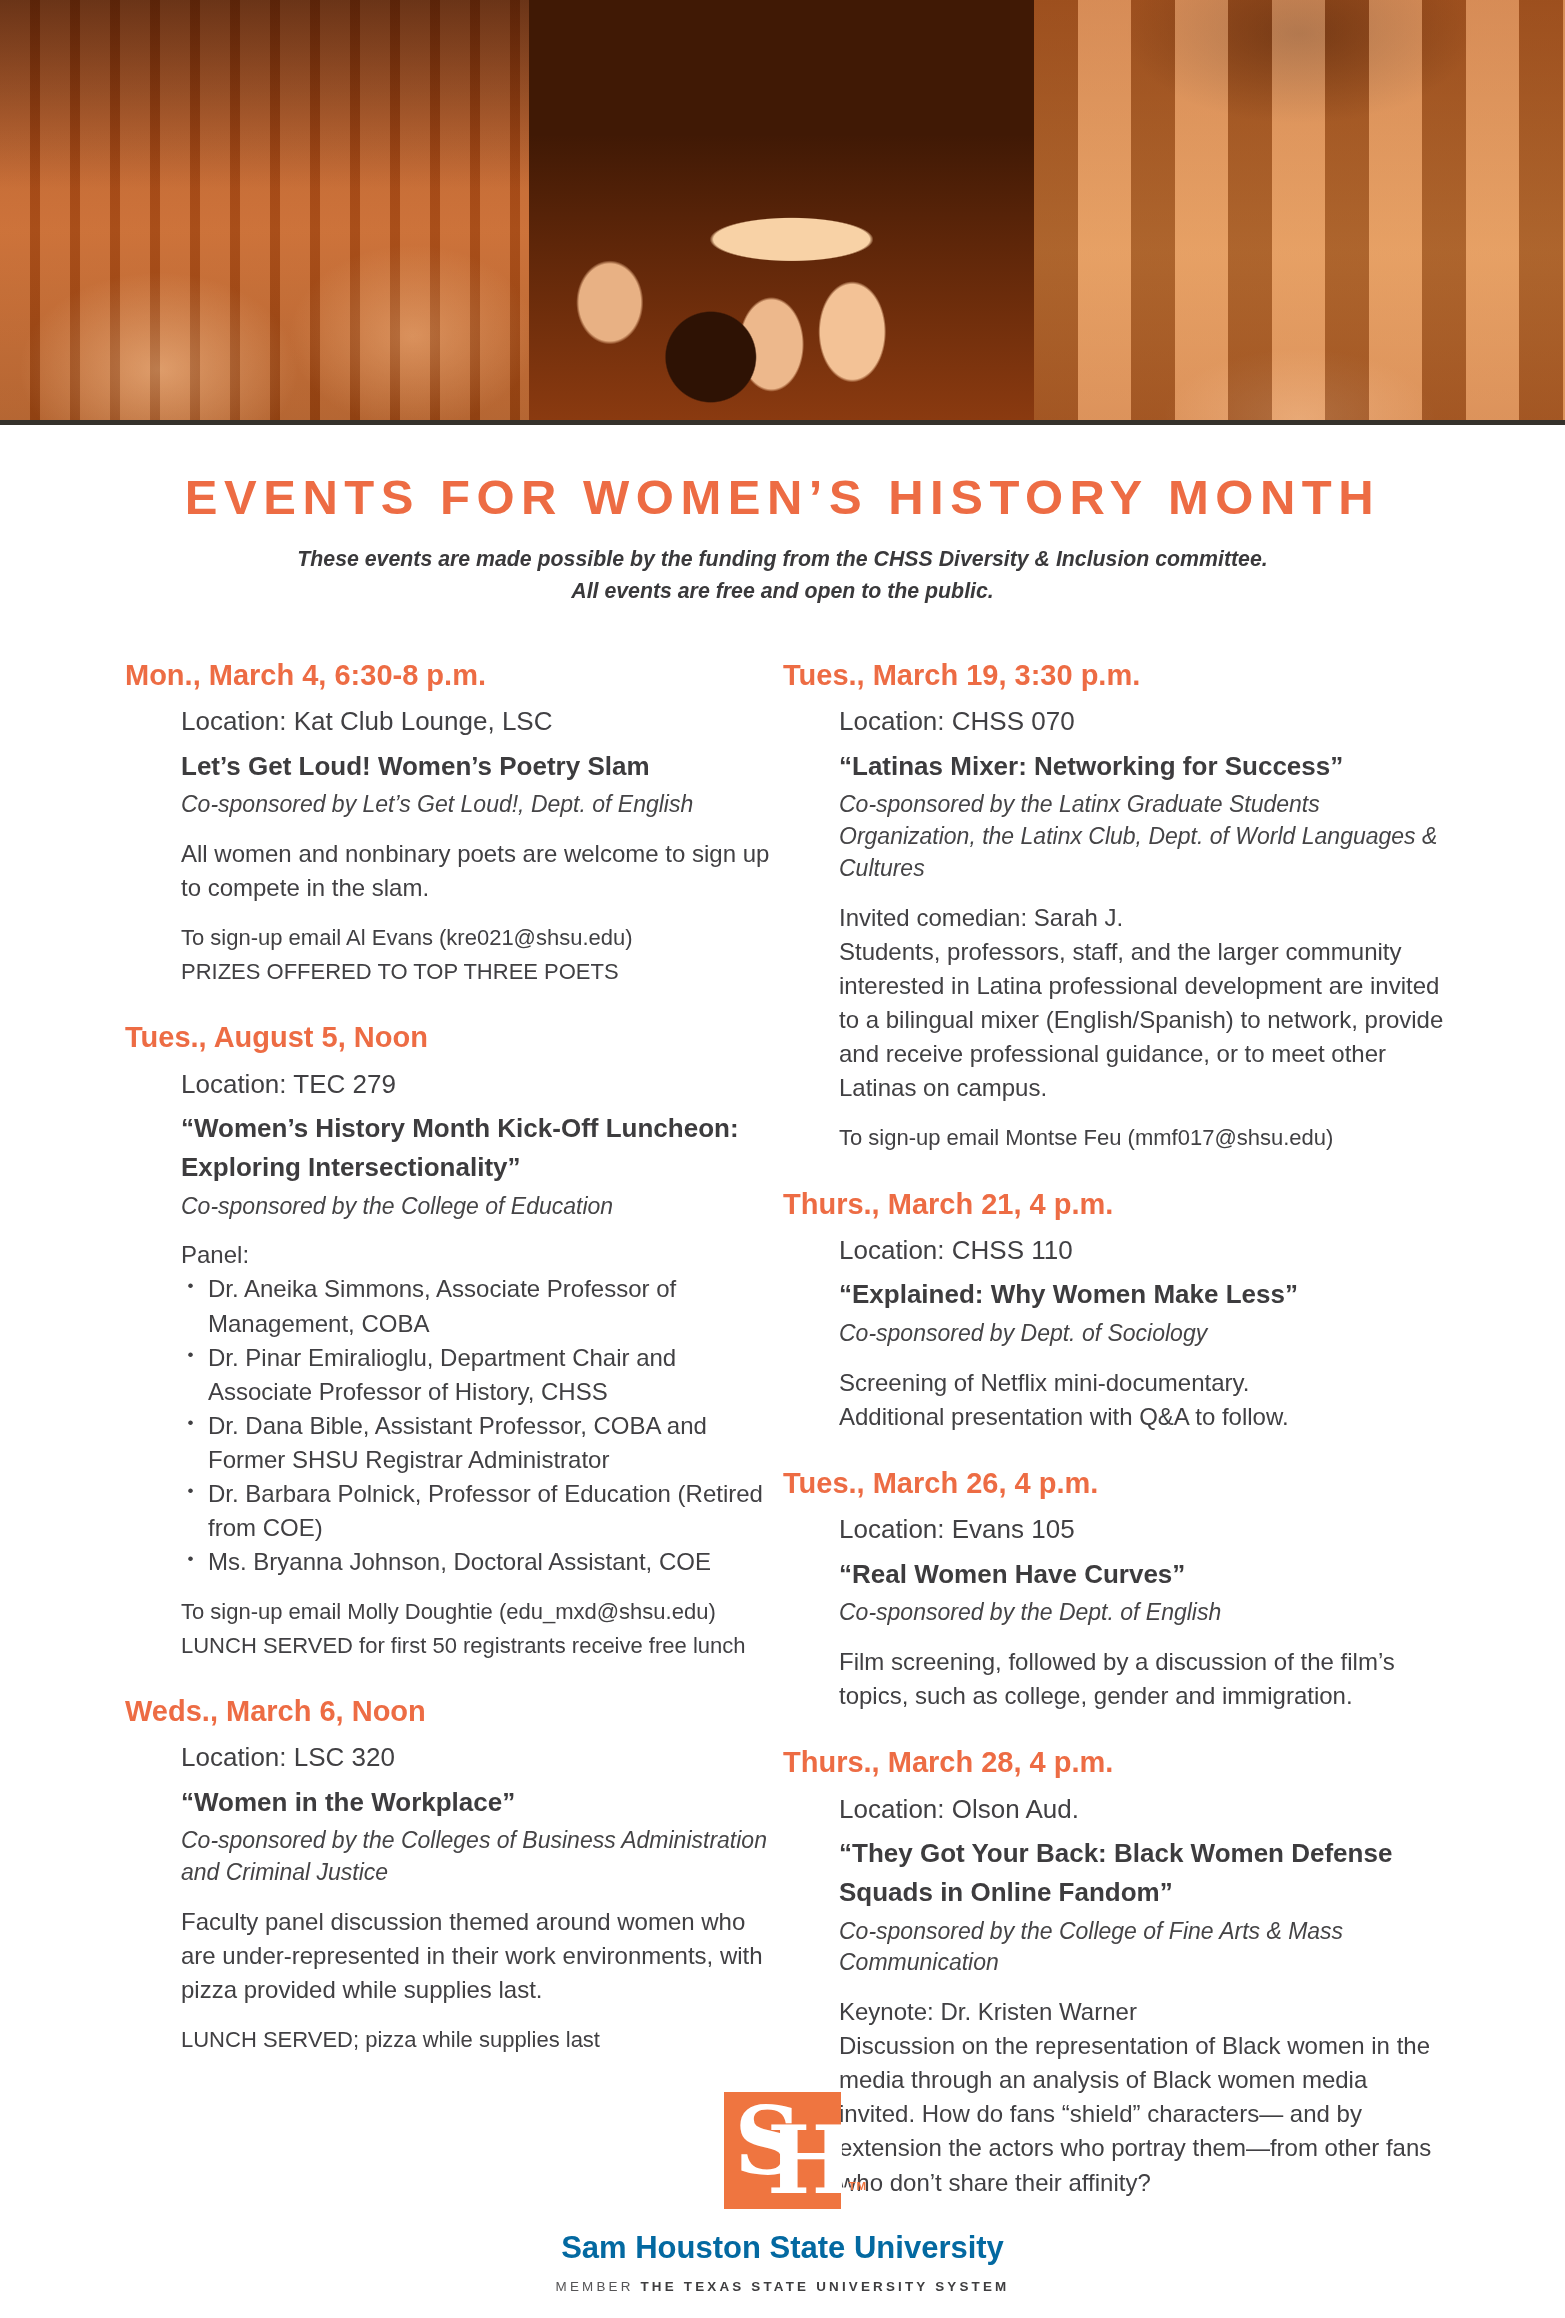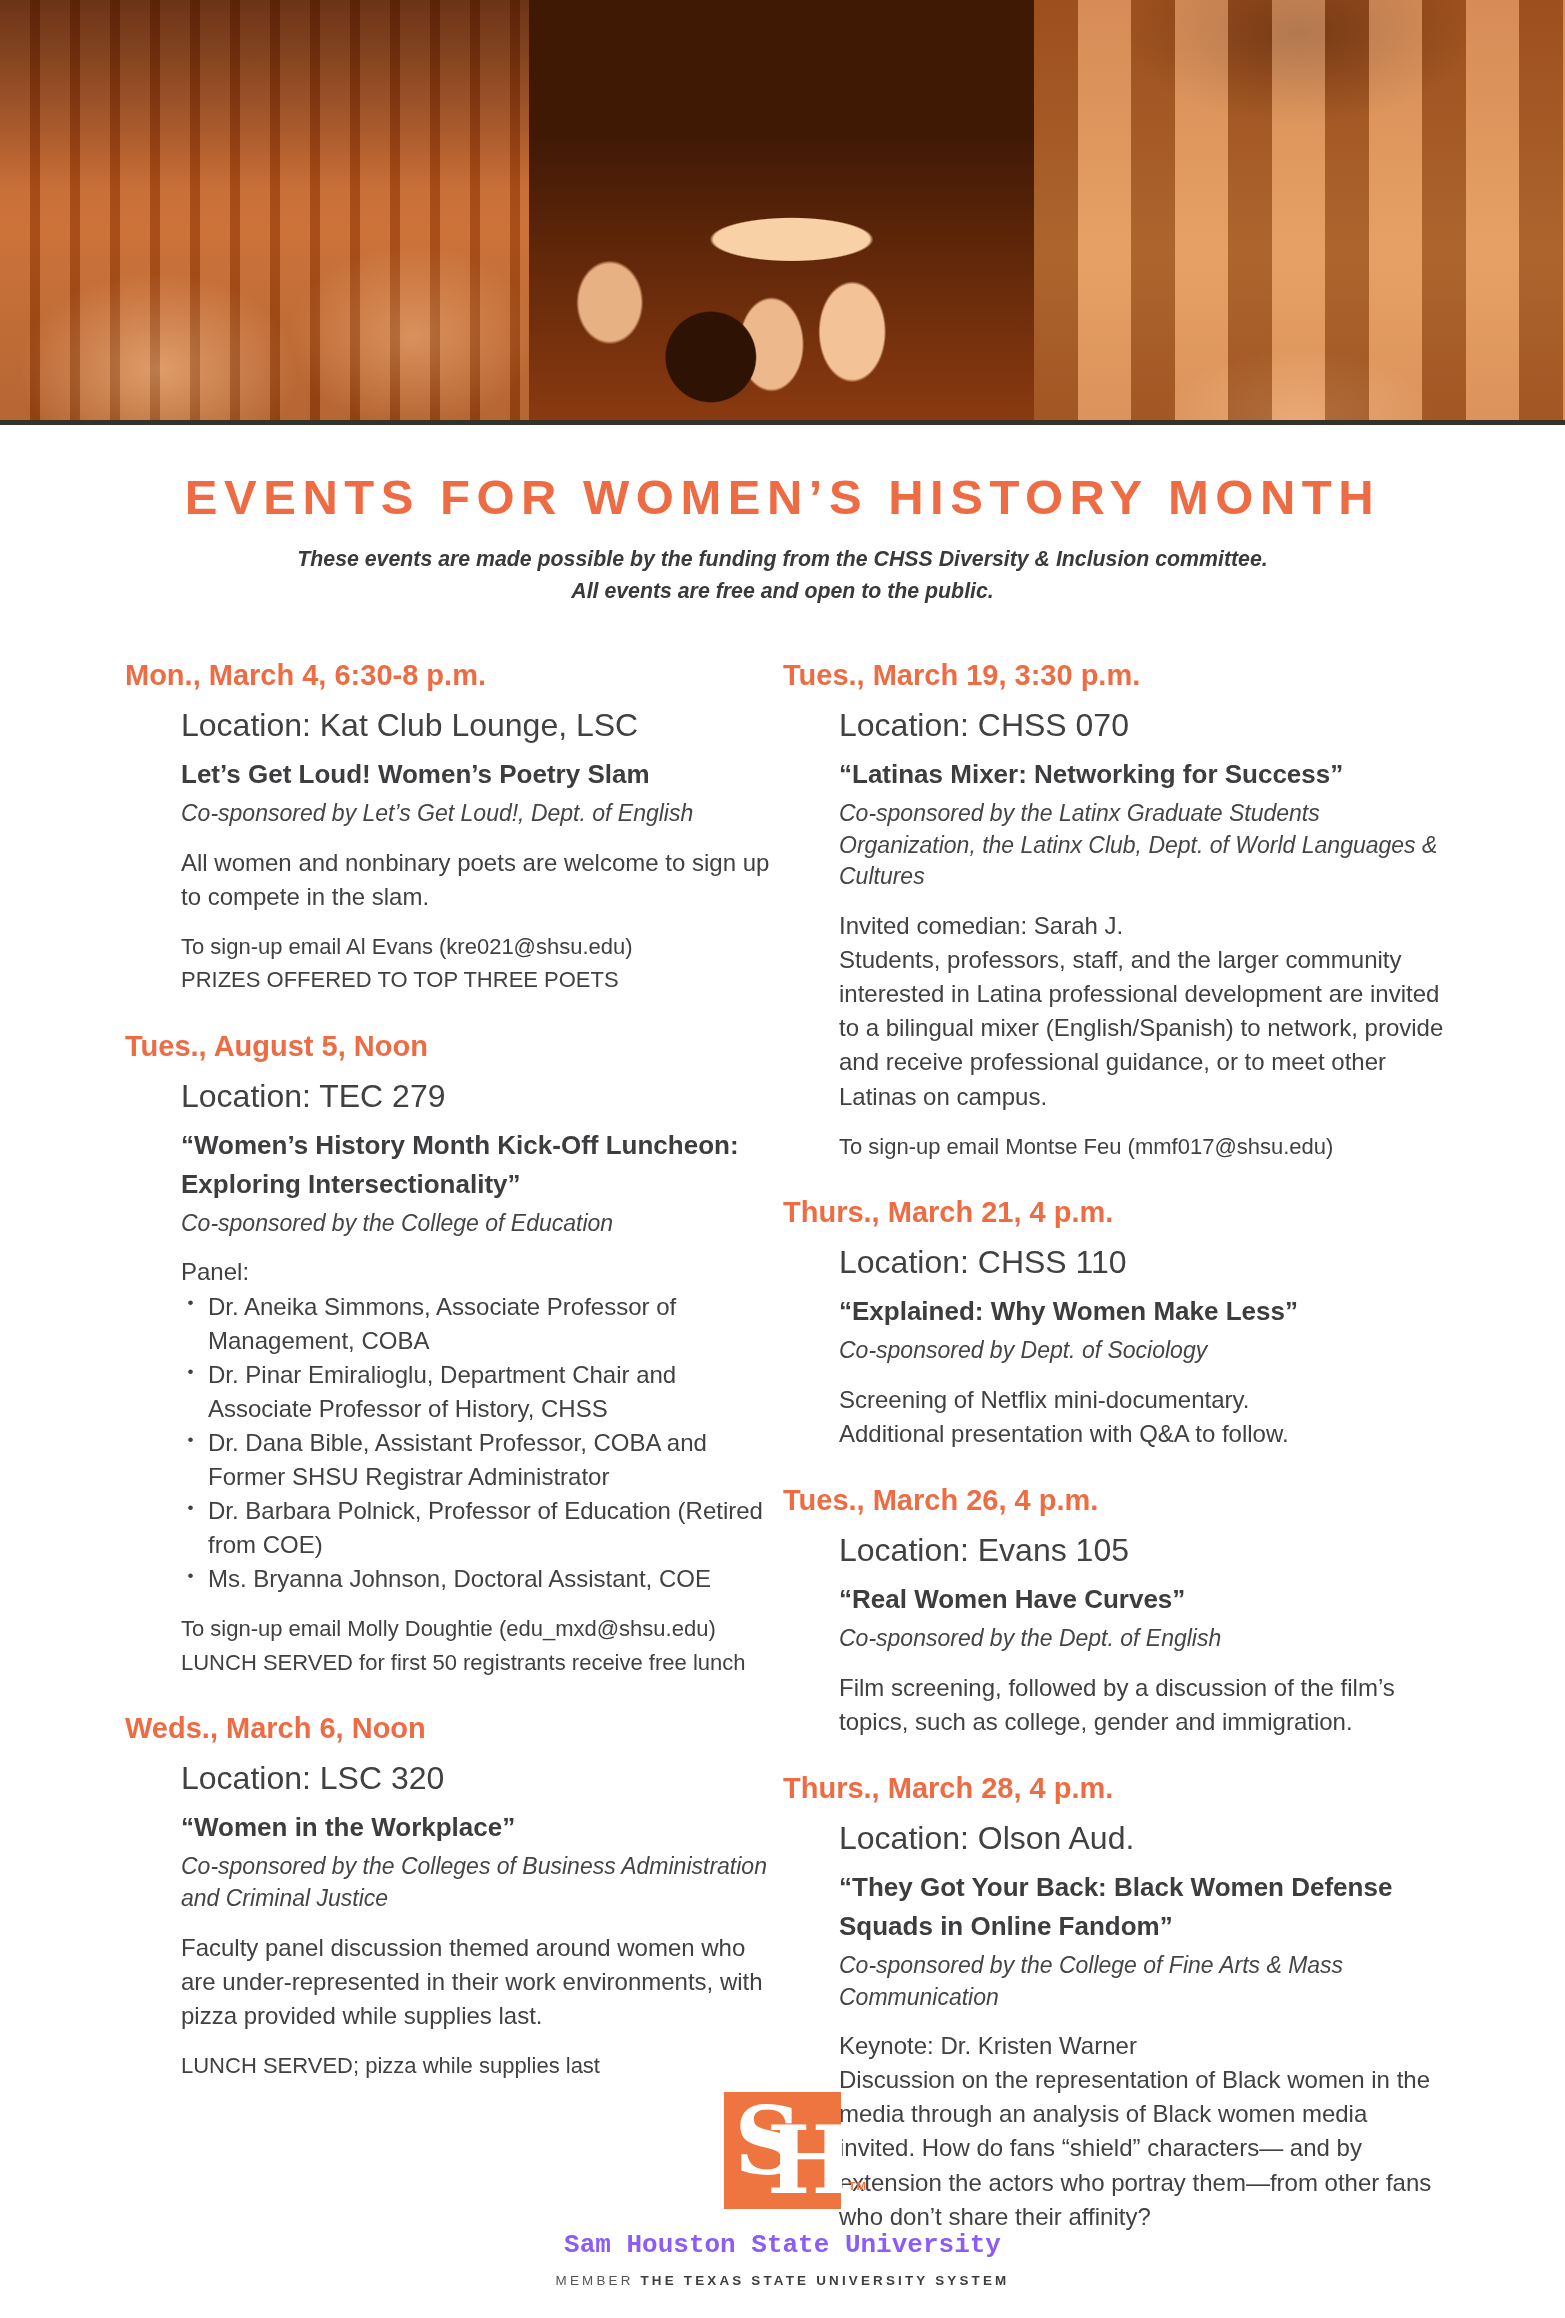--- a/index.html
+++ b/index.html
@@ -76,21 +76,21 @@
   .col{box-sizing:border-box;}
   .col.left{width:658px;flex:none;}
   .col.right{flex:1;}
 
   .event h2{
     font-size:29px;font-weight:bold;color:#ed6c44;
     margin:33px 0 11px 0;line-height:1.15;
   }
   .event:first-child h2{margin-top:11px;}
   .event .ebody{padding-left:56px;}
-  .event .loc{font-size:32px;margin:0;line-height:1.42;}
+  .event .loc{font-size:26px;margin:0;line-height:1.42;}
   .event .etitle{font-size:26px;font-weight:bold;margin:6.5px 0 3.7px 0;line-height:1.5;color:#3d3c3e;}
   .event .sponsor{font-size:23px;font-style:italic;margin:1.9px 0 0 0;line-height:1.38;color:#454446;}
   .event .desc{margin-top:16px;}
   .event .desc p{font-size:24px;margin:0;line-height:1.42;}
   .panel-list{list-style:none;margin:0;padding:0;}
   .panel-list li{
     font-size:24px;line-height:1.42;
     position:relative;padding-left:27px;
   }
   .panel-list li::before{
@@ -121,22 +121,22 @@
     position:absolute;left:43px;top:13px;
     font-family:"DejaVu Serif", serif;font-weight:bold;
     font-size:93px;line-height:1.2;color:#ffffff;
   }
   .logo-mark .tm{
     position:absolute;right:-26px;bottom:16.7px;
     font-size:11.6px;font-weight:bold;color:#ef7540;letter-spacing:0.9px;
   }
   .uni{
     margin:18.5px 0 0 0;
-    font-family:Liberation Mono, monospace;
-    font-size:26px;font-weight:bold;color:#8b5cf6;
+    font-family:Liberation Sans, sans-serif;
+    font-size:31px;font-weight:bold;color:#0369a1;
   }
   .member{
     margin:13px 0 0 0;
     font-size:13.4px;letter-spacing:3.2px;color:#3e3d3f;font-weight:bold;
   }
   .member .pre{font-weight:normal;color:#55545６;}
   .member .pre{font-weight:normal;color:#555456;}
 </style>
 </head>
 <body>

